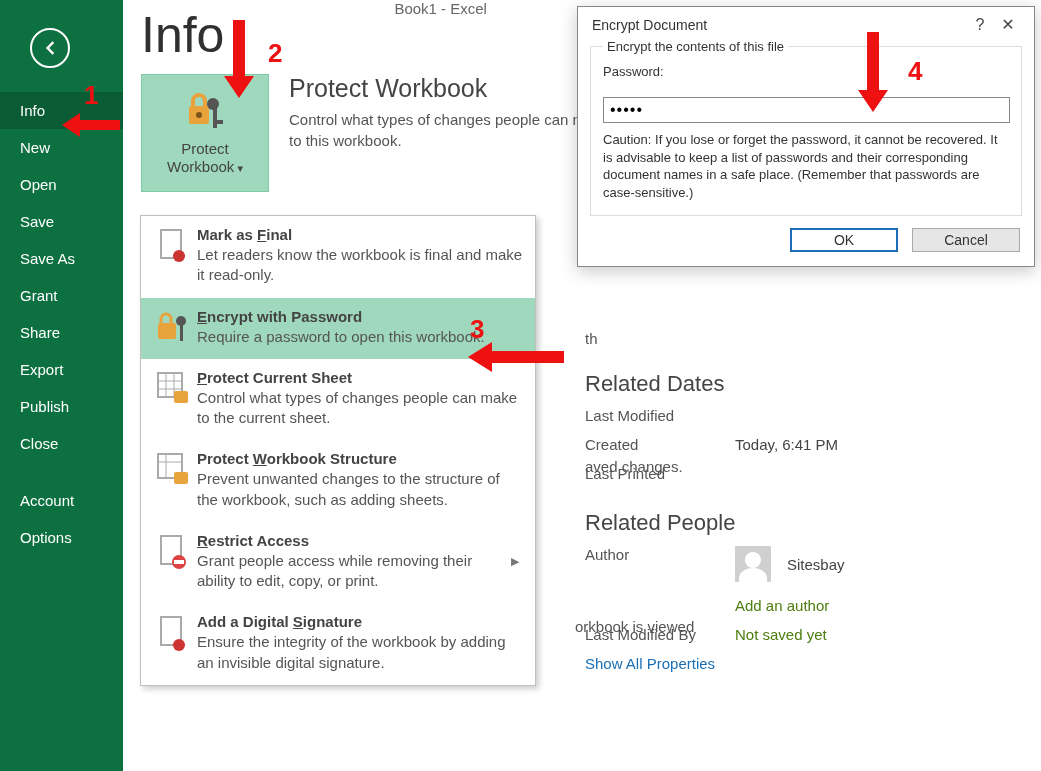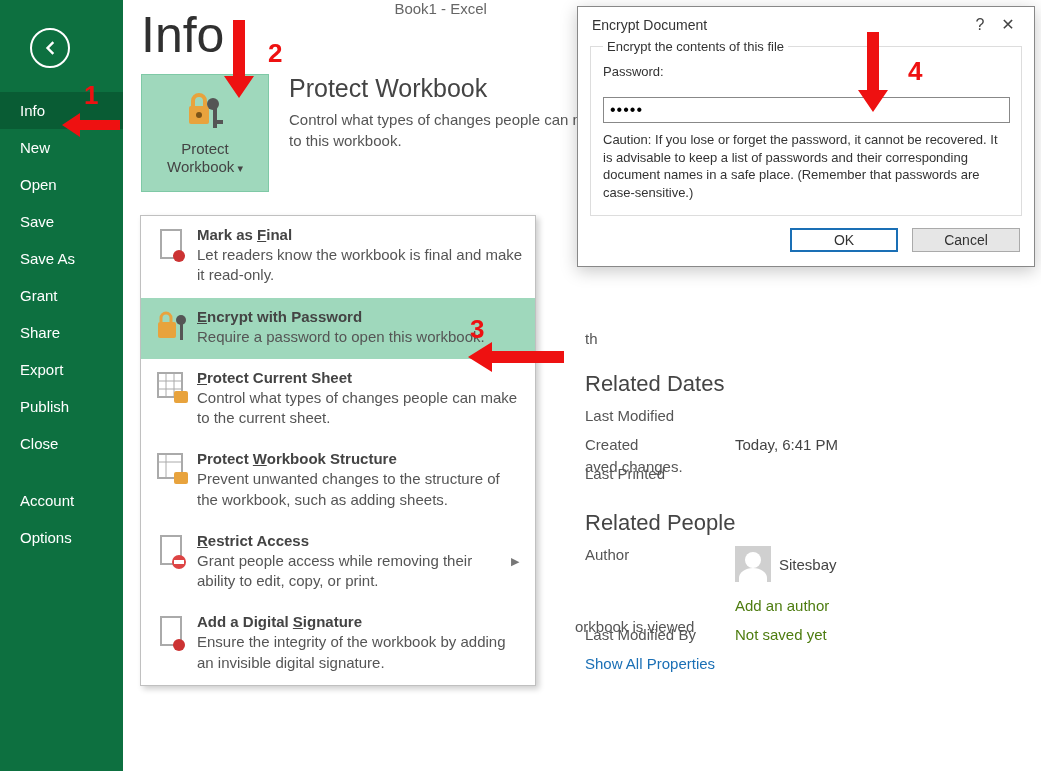--- a/index.html
+++ b/index.html
@@ -112,21 +112,21 @@
     background: #fff;
     border: 1px solid #c0c0c0;
     box-shadow: 3px 3px 6px rgba(0,0,0,0.2);
   }
   .dd-item {
     display: flex;
     padding: 10px 12px 12px 12px;
     cursor: pointer;
     border-bottom: 0;
   }
-  .dd-item.highlight { background: #9fd8bc; }
+  .dd-item.highlight { background: #9fd8bc; align-items: center; }
   .dd-icon {
     width: 40px;
     flex-shrink: 0;
     display: flex;
     align-items: flex-start;
     justify-content: center;
     padding-top: 2px;
   }
   .dd-text { flex: 1; padding-left: 4px; }
   .dd-text .tt {
@@ -165,21 +165,21 @@
   }
   .prop-row {
     display: flex;
     margin-bottom: 12px;
   }
   .prop-label { width: 150px; color: #555; }
   .prop-value { color: #444; }
   .avatar {
     display:inline-flex;
     align-items:center;
-    gap:8px;
+    gap:16px;
   }
   .avatar .pic {
     width: 36px; height: 36px;
     background: #d0d0d0;
     position: relative;
     overflow:hidden;
   }
   .avatar .pic::before {
     content:"";
     position:absolute;

